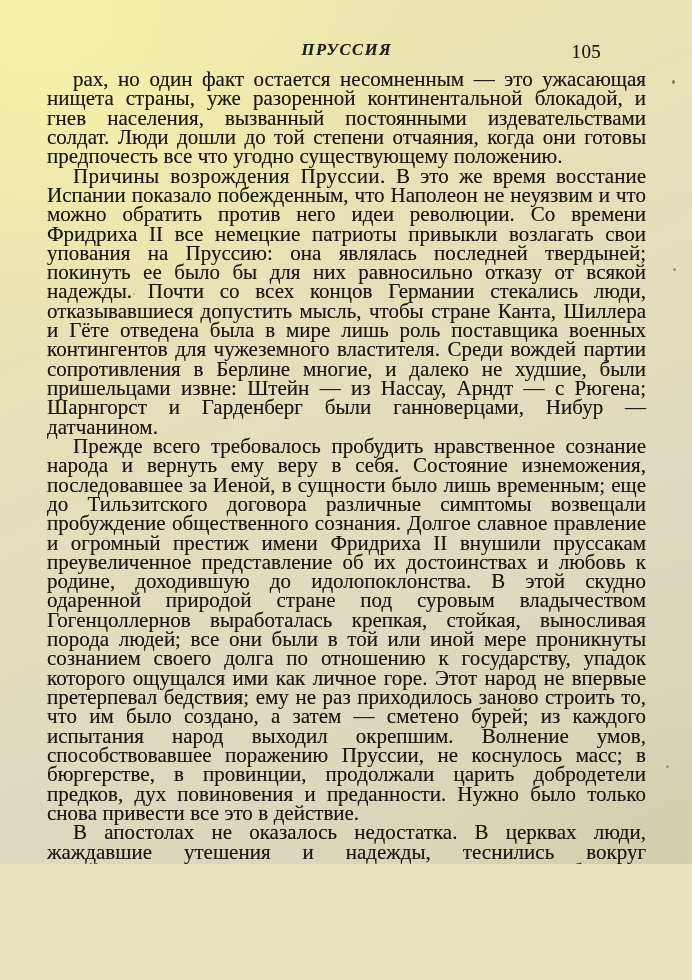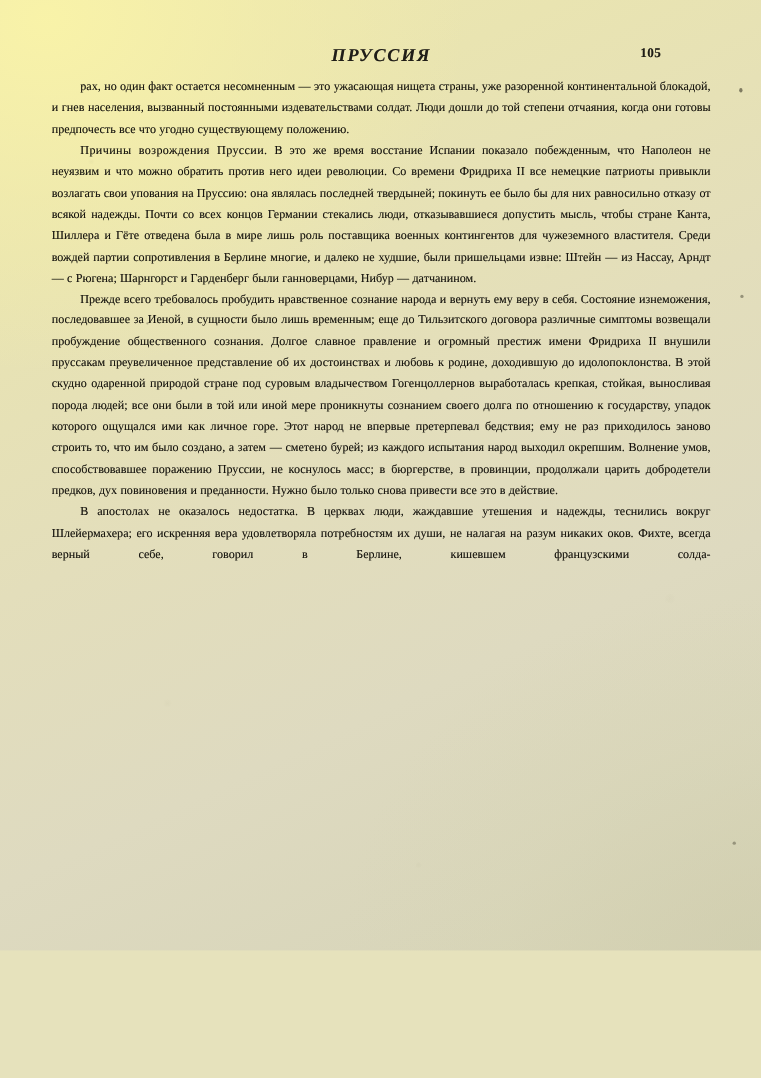--- a/index.html
+++ b/index.html
@@ -88,37 +88,36 @@
     font-size: 16.5px;
     letter-spacing: 1.6px;
     color: #201e18;
     text-indent: 1.6px;
   }
 
   .head-folio {
     position: absolute;
     right: 44px;
     top: 1px;
-    font-size: 12px;
+    font-size: 19px;
     letter-spacing: 0.3px;
     color: #1d1b15;
-    font-weight: bold;
   }
 
   
   .text-block {
     position: absolute;
     left: 47px;
     top: 70px;
     width: 599px;
   }
 
   p.para {
     margin: 0;
-    font-size: 11px;
+    font-size: 21px;
     line-height: 19.32px;
     color: #17150f;
     text-align: justify;
     text-justify: inter-word;
     text-indent: 26px;
     word-spacing: 0.2px;
     -webkit-font-smoothing: none;
   }
 
   p.para:last-child {

